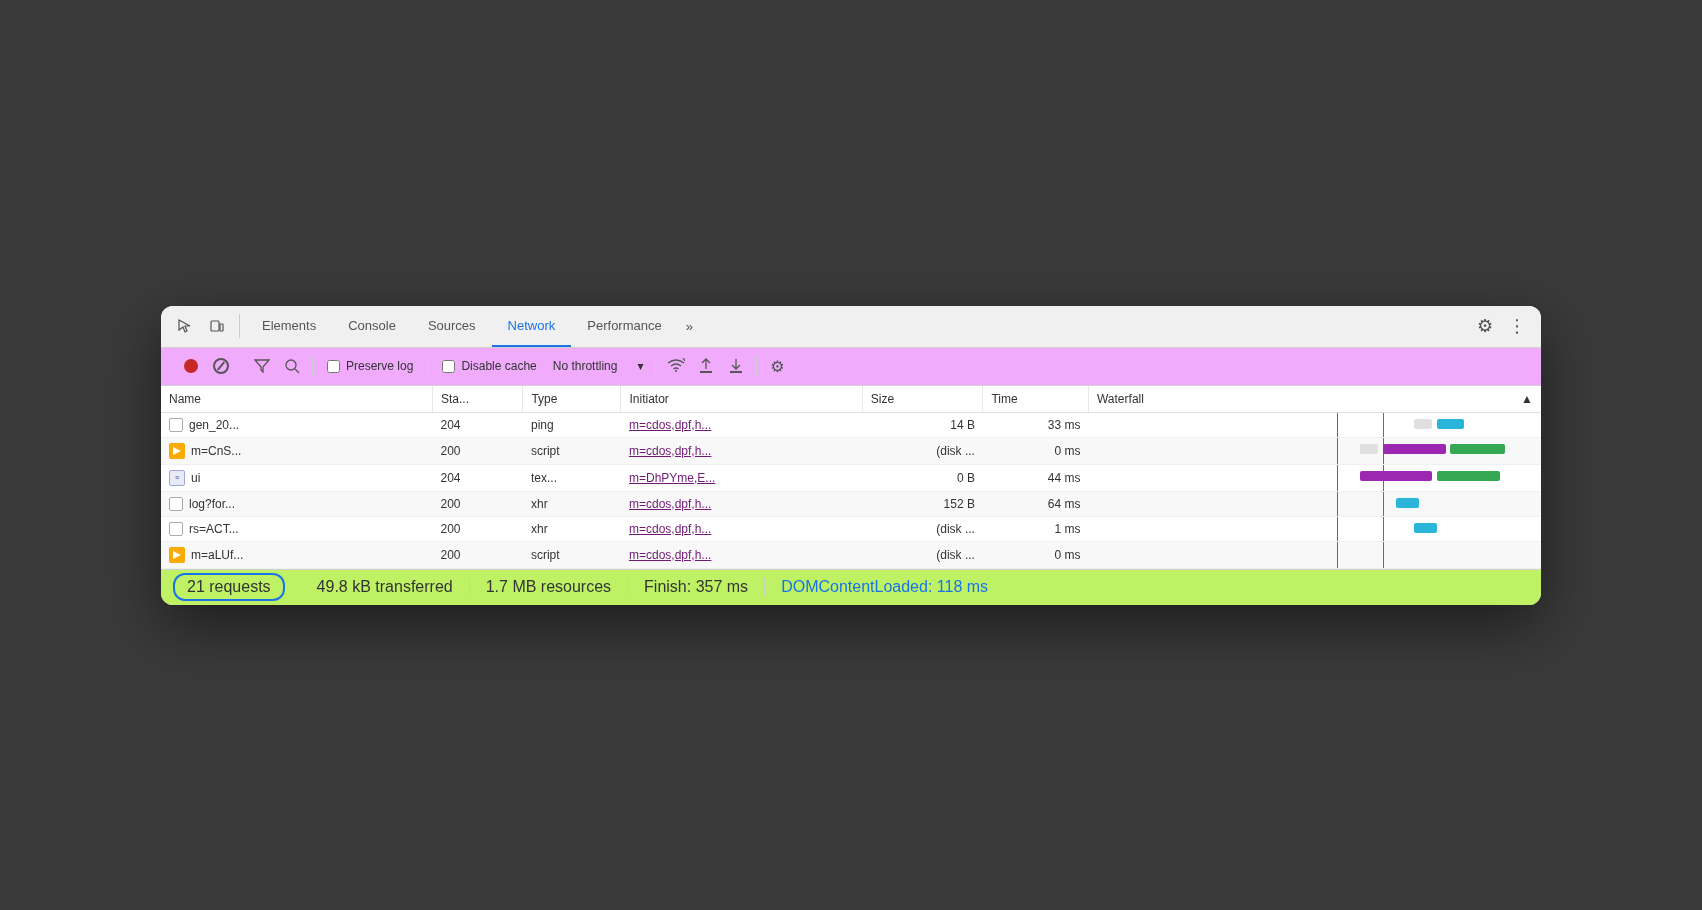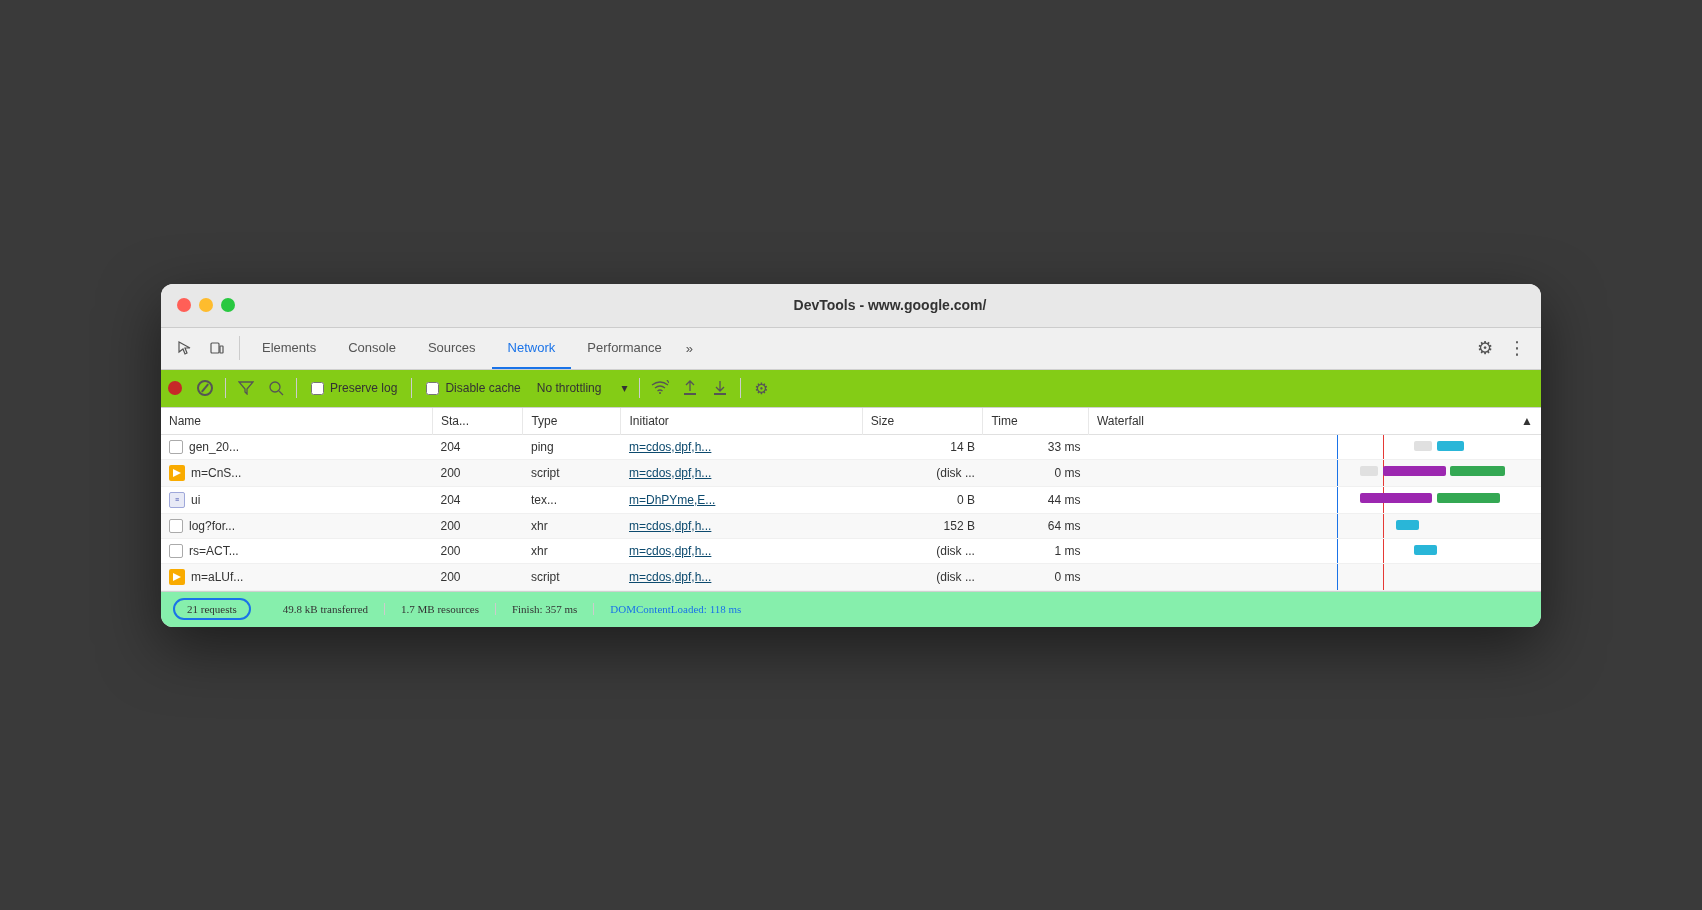--- a/index.html
+++ b/index.html
@@ -110,25 +110,25 @@
       height: 32px;
       display: flex;
       align-items: center;
       justify-content: center;
       color: #555;
       font-size: 18px;
       cursor: pointer;
     }
     
     .network-toolbar {
-      background: #84cc16;
+      background: #f0abfc;
       border-bottom: 1px solid #d0d0d0;
       display: flex;
       align-items: center;
-      padding: 0 0;
+      padding: 0 16px;
       height: 38px;
       gap: 2px;
     }
     .nt-btn {
       width: 28px;
       height: 28px;
       border-radius: 4px;
       display: flex;
       align-items: center;
       justify-content: center;
@@ -202,36 +202,35 @@
     }
     .row-checkbox {
       width: 14px;
       height: 14px;
       border: 1px solid #aaa;
       border-radius: 2px;
       flex-shrink: 0;
       background: #fff;
     }
     .initiator-link {
-      color: #0c4a6e;
+      color: #701a75;
       text-decoration: underline;
       cursor: pointer;
     }
     
     .status-bar {
-      background: #86efac;
+      background: #bef264;
       border-top: 1px solid #d0d0d0;
       display: flex;
       align-items: center;
       padding: 0 12px;
       height: 36px;
-      font-size: 11px;
+      font-size: 16px;
       color: #333;
       gap: 0;
-      font-family: Liberation Serif, serif;
     }
     .status-requests {
       border: 2px solid #1a73e8;
       border-radius: 12px;
       padding: 3px 12px;
       color: #333;
       font-weight: 500;
       margin-right: 16px;
     }
     .status-item {
@@ -279,28 +278,20 @@
       font-size: 7px;
       color: #3949ab;
       flex-shrink: 0;
     }
   </style>
 </head>
 <body>
 
 <div class="window">
 
-  <div class="titlebar">
-    <div class="traffic-lights">
-      <div class="traffic-light tl-red"></div>
-      <div class="traffic-light tl-yellow"></div>
-      <div class="traffic-light tl-green"></div>
-    </div>
-    <div class="title-text">DevTools - www.google.com/</div>
-  </div>
 
   <div class="devtools-tabs">
     <div class="tab-icon-btn">
       <svg width="16" height="16" viewBox="0 0 16 16">
         <path d="M2 2 L2 12 L6 9 L8 14 L10 13 L8 8 L13 8 Z" fill="none" stroke="#555" stroke-width="1.2"></path>
       </svg>
     </div>
     <div class="tab-icon-btn">
       <svg width="16" height="16" viewBox="0 0 16 16">
         <rect x="2" y="3" width="8" height="10" rx="1" fill="none" stroke="#555" stroke-width="1.2"></rect>

